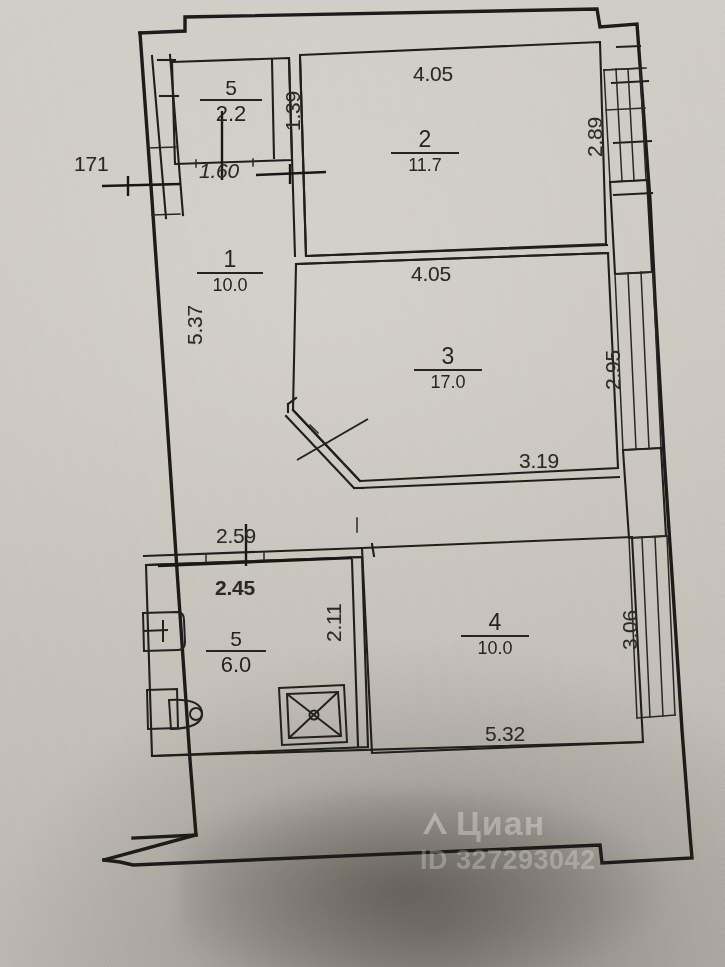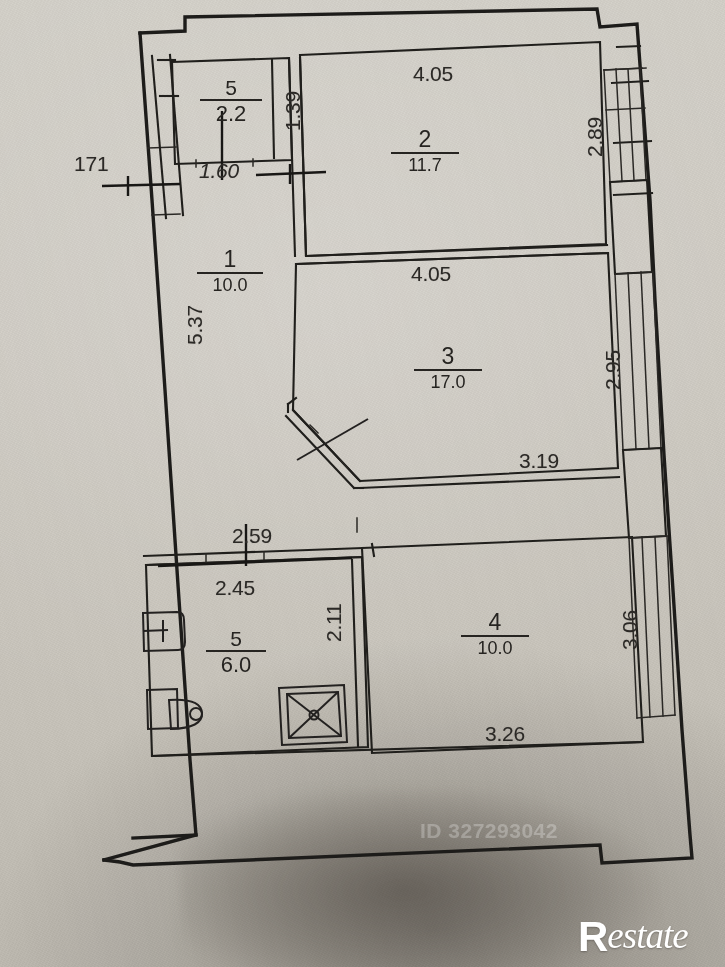--- a/index.html
+++ b/index.html
@@ -100,25 +100,25 @@
     user-select: none;
   }
   #wm-cian .brand {
     font-size: 34px;
     font-weight: bold;
     letter-spacing: 1px;
     line-height: 1;
     display: block;
   }
   #wm-cian .idtxt {
-    font-size: 21px;
+    font-size: 27px;
     font-weight: bold;
     letter-spacing: 0.5px;
     display: block;
-    margin-top: 13px;
+    margin-top: 3px;
     color: rgba(255,255,255,0.26);
   }
   #wm-cian .logomark {
     display: inline-block;
     vertical-align: -2px;
     margin-right: 6px;
   }
   #wm-restate {
     position: absolute;
     left: 578px; top: 916px;
@@ -319,41 +319,45 @@
 
   <div class="lbl dim rot-90" style="left:601px; top:390px;">2.95</div>
 
   <div class="room" style="left:414px; top:345px; width:68px;">
     <span class="num">3</span>
     <span class="area">17.0</span>
   </div>
 
   <div class="lbl dim" style="left:473px; top:449px;margin-left:46px;">3.19</div>
 
-  <div class="lbl dim" style="left:232px; top:524px;">2.59</div>
-
-  <div class="lbl dim" style="left:215px; top:576px;">2.45</div>
+  <div class="lbl dim" style="left:216px; top:524px;">2.59</div>
+
+  <div class="lbl dim" style="left:215px; top:576px;font-weight:bold;">2.45</div>
 
   <div class="lbl dim rot-90" style="left:322px; top:642px;">2.11</div>
 
   <div class="room small" style="left:206px; top:628px; width:60px;">
     <span class="num">5</span>
     <span class="area">6.0</span>
   </div>
 
   <div class="room" style="left:461px; top:611px; width:68px;">
     <span class="num">4</span>
     <span class="area">10.0</span>
   </div>
 
   <div class="lbl dim rot-90" style="left:618px; top:650px;">3.06</div>
 
-  <div class="lbl dim" style="left:485px; top:722px;">3.26</div>
+  <div class="lbl dim" style="left:485px; top:722px;">5.32</div>
 
   <div id="wm-cian">
+    <span class="brand">
+      <span class="logomark">
+        <svg width="30" height="28" viewBox="0 0 30 28" aria-hidden="true">
+          <path d="M15 3 L27 25 L22 25 L15 11 L8 25 L3 25 Z" fill="rgba(255,255,255,0.34)"></path>
+        </svg>
+      </span><span>Циан</span>
+    </span>
     <span class="idtxt">ID 327293042</span>
   </div>
 
-  <div id="wm-restate">
-    <span class="rmark">R</span><span>estate</span>
-  </div>
 
 </div>
 
 </body></html>

